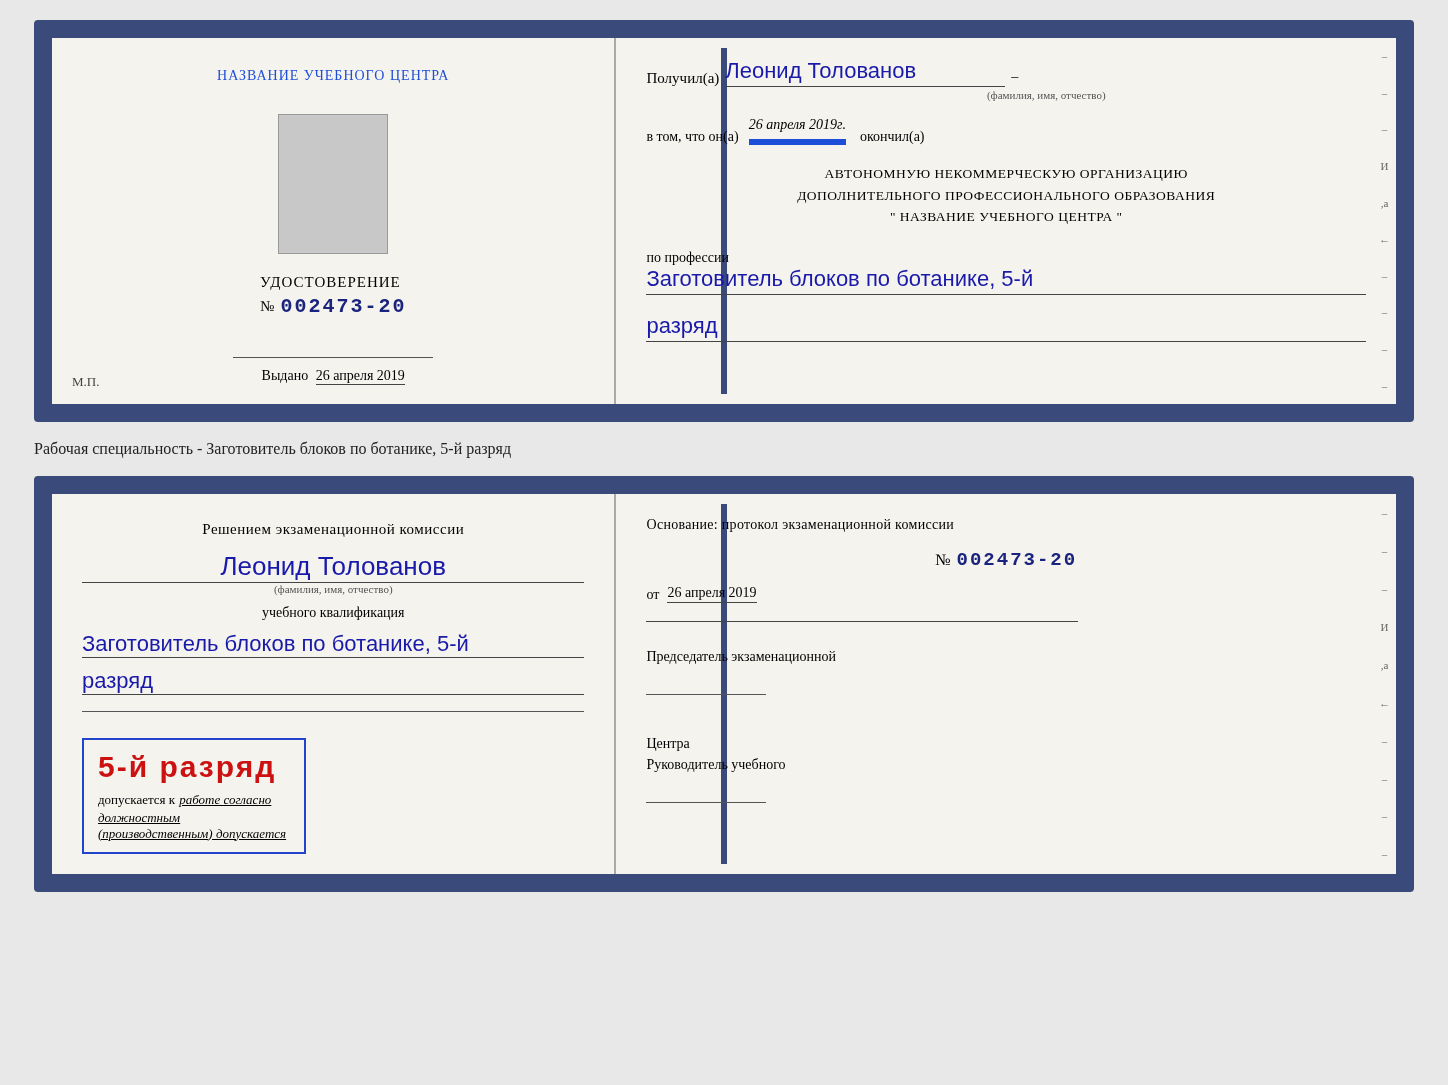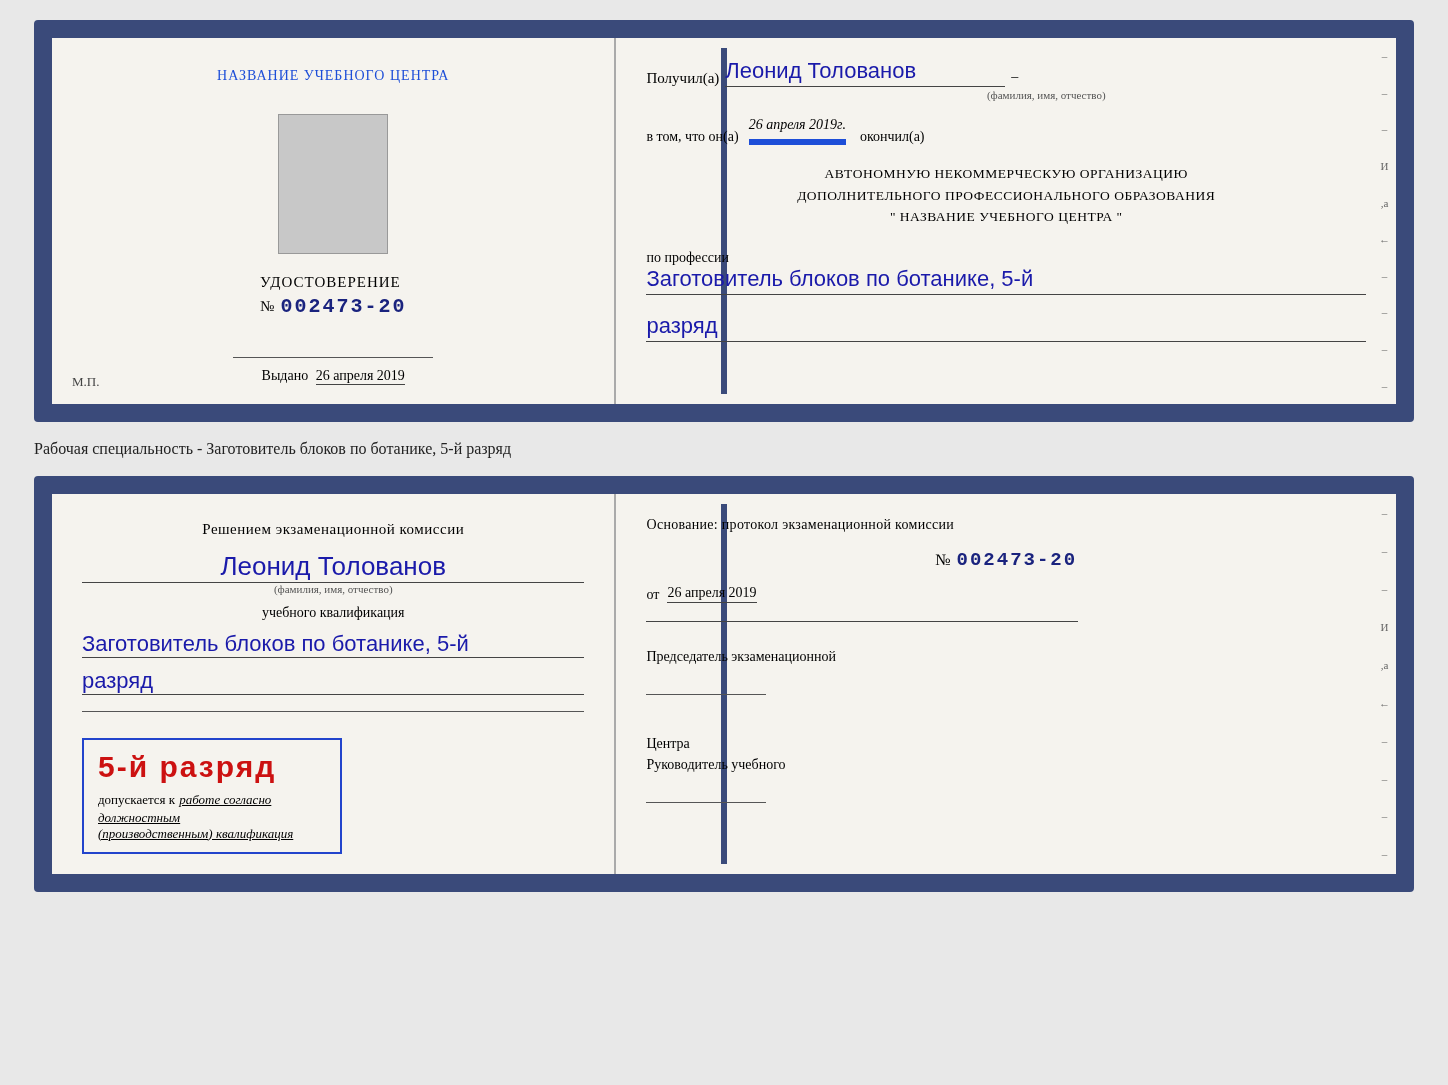--- a/index.html
+++ b/index.html
@@ -222,21 +222,21 @@
       font-family: 'Brush Script MT', cursive, sans-serif;
       font-size: 22px;
       color: #1a1aaa;
       border-bottom: 1px solid #444;
       display: block;
     }
 
     .stamp-box {
       border: 2.5px solid #2244cc;
       padding: 10px 14px;
-      width: 260px;
+      width: 224px;
       margin-top: 10px;
     }
 
     .stamp-number-large {
       font-size: 30px;
       font-weight: bold;
       color: #cc1111;
       font-family: Arial, sans-serif;
       letter-spacing: 2px;
     }
@@ -399,21 +399,21 @@
     </div>
 
     <div style="height:1px;border-bottom:1px solid #555;margin:6px 0;"></div>
 
     <div class="stamp-box">
       <div class="stamp-number-large">5-й разряд</div>
       <div style="margin-top:6px;">
         <span style="font-size:13px;">допускается к</span>
         <span style="text-decoration:underline;font-style:italic;font-size:13px;">работе согласно должностным</span>
       </div>
-      <div style="font-style:italic;font-size:13px;text-decoration:underline;">(производственным) квалификация</div>
+      <div style="font-style:italic;font-size:13px;text-decoration:underline;">(производственным) допускается</div>
     </div>
   </div>
 
   <div class="doc-right2">
     <div class="osnov-text">Основание: протокол экзаменационной комиссии</div>
 
     <div style="display:flex;align-items:center;justify-content:center;gap:6px;">
       <span style="font-size:16px;">№</span>
       <span class="protocol-number">002473-20</span>
     </div>

